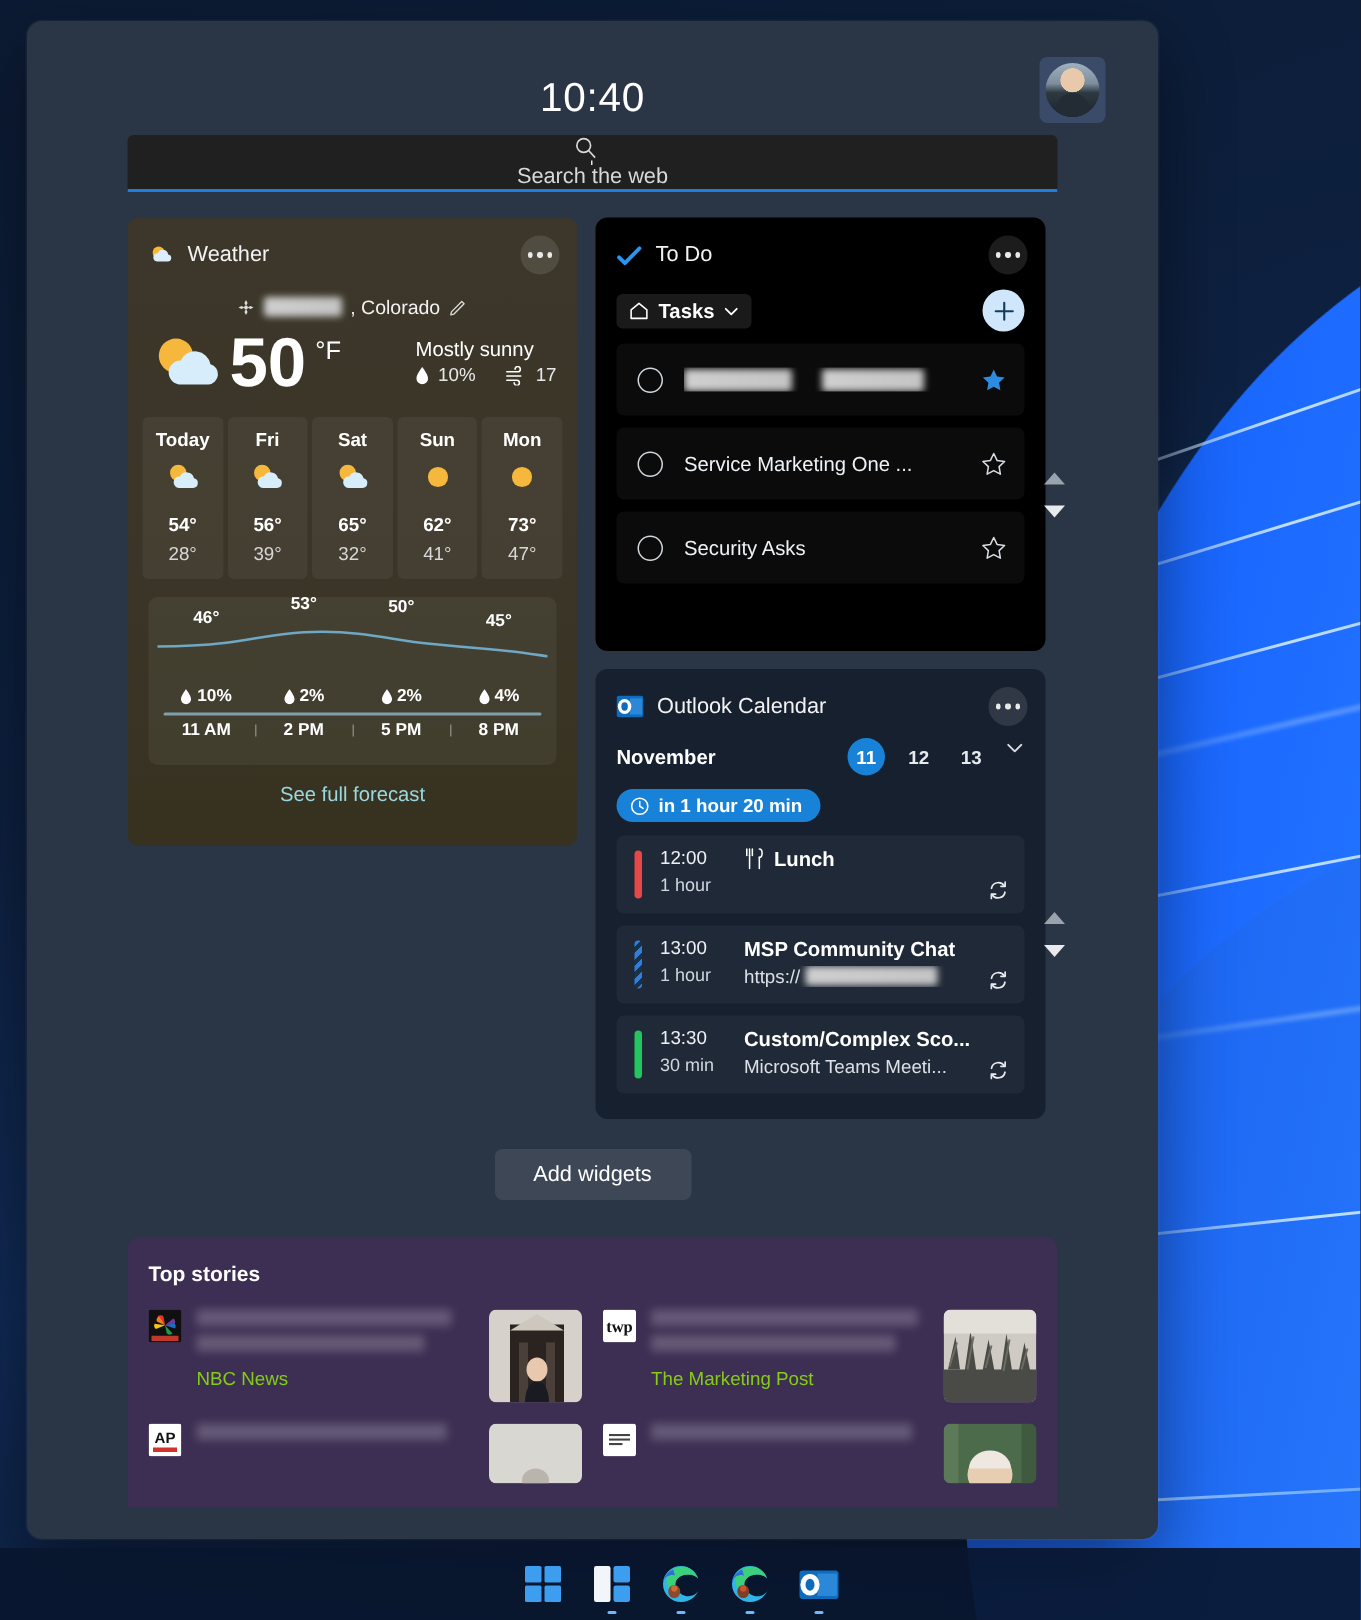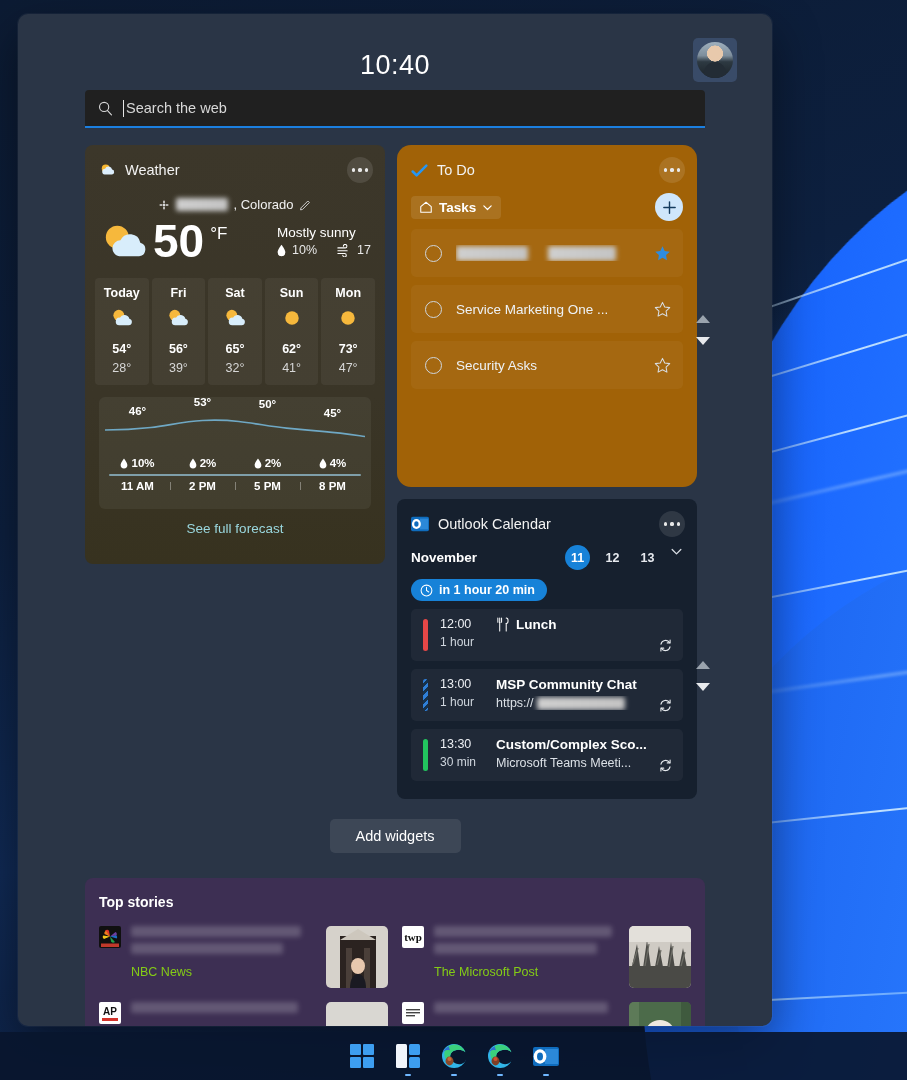--- a/index.html
+++ b/index.html
@@ -88,20 +88,21 @@
   
   .searchbar {
     margin: 0 67px 0 67px;
     height: 38px;
     background: #202020;
     border-bottom: 2px solid #1b7fe0;
     border-radius: 4px 4px 0 0;
     display: flex; align-items: center;
     padding: 0 12px;
     cursor: text;
+    flex-direction: column;
   }
   .searchbar .mag { width: 17px; height: 17px; flex: 0 0 auto; margin-right: 9px; }
   .searchbar .caret {
     width: 1px; height: 17px; background: #e6e6e6; margin-right: 2px;
   }
   .searchbar .ph { font-size: 14.5px; color: #d8d8d8; }
 
   
   .grid {
     display: flex;
@@ -199,21 +200,21 @@
   .hourly .hrs div { flex: 1; text-align: center; font-size: 11.5px; color: #ffffff; position: relative; font-weight: 600;}
   .hourly .hrs div + div::before {
     content:""; position: absolute; left: 0; top: 2px; bottom: 2px; width: 1px; background: rgba(255,255,255,.35);
   }
   .seefull {
     text-align: center; margin-top: 12px;
     font-size: 13.5px; color: #9ad7de; cursor: pointer;
   }
 
   
-  #todo { background: #a16207; height: 342px; border-radius: 14px; }
+  #todo { background: #000000; height: 289px; }
   .todo-bar { display: flex; align-items: center; padding: 0 14px; margin-top: -2px; }
   .list-chip {
     display: flex; align-items: center; gap: 6px;
     background: rgba(255,255,255,.10);
     border-radius: 4px; padding: 4px 8px;
     font-size: 13.5px; color: #fff; font-weight: 600; cursor: pointer;
   }
   .plus-btn {
     margin-left: auto; width: 28px; height: 28px; border-radius: 50%;
     background: #cfe6fb; display:flex; align-items:center; justify-content:center; cursor: pointer;
@@ -725,21 +726,21 @@
         <div class="scard">
           <div class="slogo">
             <svg viewBox="0 0 22 22">
                 <rect width="22" height="22" fill="#ffffff"></rect>
               <text x="11" y="15" font-family="Liberation Serif, serif" font-size="11" font-weight="700" fill="#111" text-anchor="middle">twp</text>
             </svg>
           </div>
           <div class="stext">
             <div class="sline" style="width:96%;"></div>
             <div class="sline" style="width:88%;"></div>
-            <div class="ssrc">The Microsoft Post</div>
+            <div class="ssrc">The Marketing Post</div>
           </div>
           <div class="sthumb">
             <svg viewBox="0 0 62 62">
                 <rect width="62" height="62" fill="#cfcbc4"></rect>
               <g fill="#4a4a46">
                 <rect x="0" y="40" width="62" height="22"></rect>
                 <path d="M3 40 8 18l3 22zM14 42 18 14l4 28zM26 41 30 20l4 21zM38 43 42 16l4 27zM50 42 54 22l4 20z"></path>
               </g>
               <g stroke="#6d6d66" stroke-width="1.3">
                 <path d="M4 38 9 22M16 40 20 18M28 39 32 24M40 41 44 20M52 40 56 26"></path>

